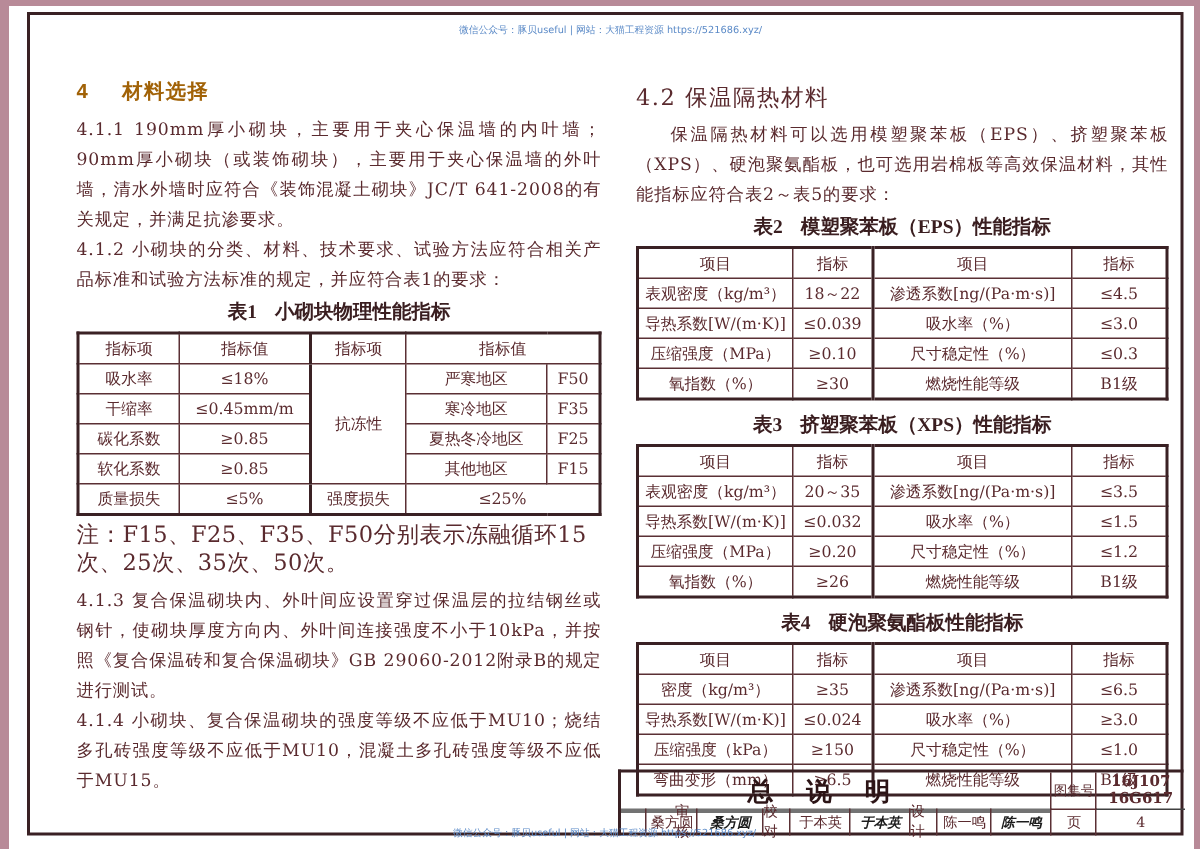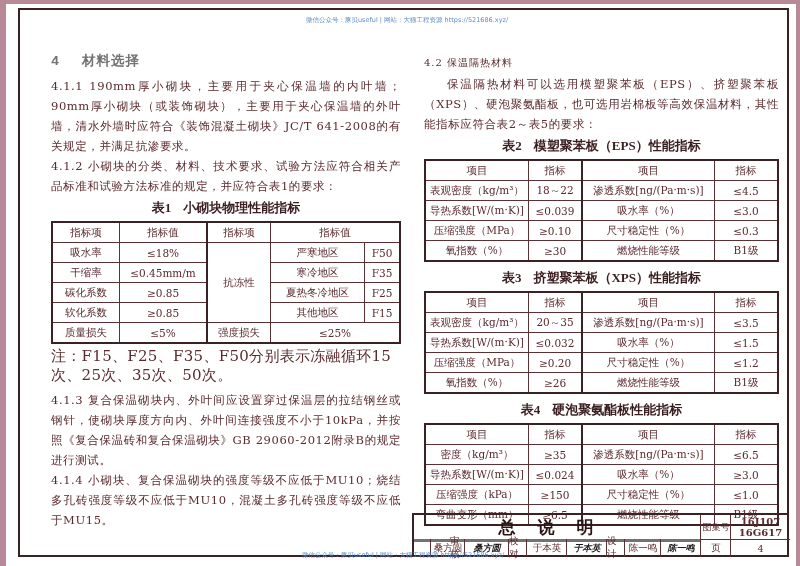--- a/index.html
+++ b/index.html
@@ -19,23 +19,23 @@
   }
   .watermark {
     position:absolute; font-family:"DejaVu Sans", sans-serif;
     font-size:6.5px; color:#5b8ac7; white-space:nowrap;
   }
   .wm-top { left:300px; top:12px; }
   .wm-bottom { left:296px; top:547px; }
   .col { position:absolute; }
   .col-left { left:45px; top:48px; width:350px; }
   .col-right { left:418px; top:48px; width:355px; }
-  .h1 { font-family:Liberation Mono, monospace; font-weight:bold; font-size:13.5px; color:#737373; margin:0 0 6px 0; letter-spacing:1px;}
+  .h1 { font-family:Liberation Sans, sans-serif; font-weight:bold; font-size:13.5px; color:#a16207; margin:0 0 6px 0; letter-spacing:1px;}
   .h1 .num { margin-right:22px; }
-  .h2 { font-size:10px; margin:0 0 4px 0; letter-spacing:1px; }
+  .h2 { font-size:15px; margin:0 0 4px 0; letter-spacing:1px; }
   .para { font-size:11.5px; line-height:20px; margin:0; letter-spacing:0.6px; text-align:justify; }
   .indent { text-indent:2em; }
   .tcap { font-family:Liberation Serif, serif; font-weight:bold; font-size:13px; color:#3a1e20; text-align:center; margin:3px 0 4px 0; }
   .tcap .cnum { margin-right:12px; }
   table.tb { border-collapse:collapse; font-size:10.5px; width:100%;padding-left:22px; }
   table.tb td { border:1px solid #5a3034; text-align:center; height:19px; padding:0 2px; white-space:nowrap; }
   table.tb { border:2px solid #3a2124; }
   table.tb .sep { border-left:2px solid #3a2124; }
   .note { font-size:15px; margin:3px 0 5px 0; letter-spacing:0.3px; }
   .titleblock {

